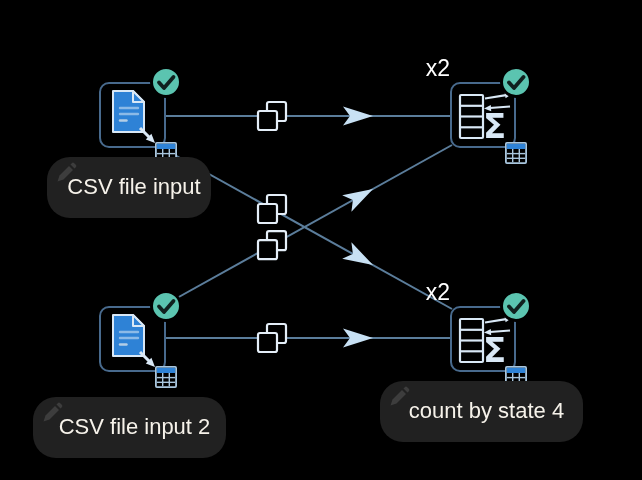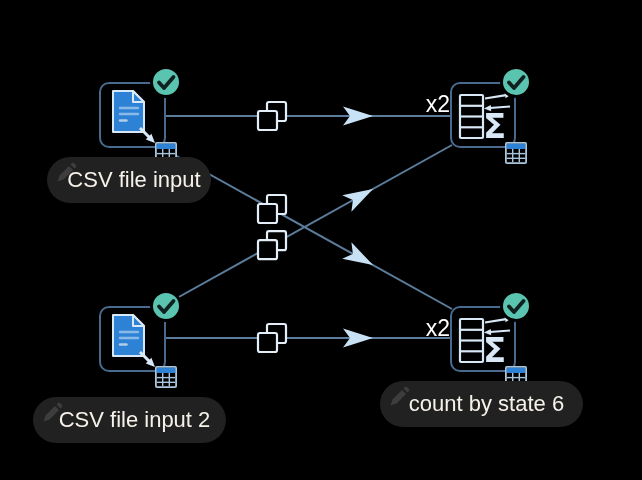--- a/index.html
+++ b/index.html
@@ -30,25 +30,25 @@
   .io-arrow{stroke:var(--iconLight);stroke-width:3;}
   .io-head{fill:var(--iconLight);}
 
   
   .cnt{stroke:var(--iconLight);stroke-width:2.2;fill:none;}
   .cnt-fill{fill:var(--iconLight);}
   .sigma{fill:var(--iconLight);font:600 34px "DejaVu Sans",sans-serif;}
 
   
   .badge{position:absolute;left:404px;width:46px;text-align:right;z-index:2;
-         color:var(--badgeText);font:23px/26px "Liberation Sans",sans-serif;margin-top:36px;}
+         color:var(--badgeText);font:23px/26px "Liberation Sans",sans-serif;}
   .badge.b1{top:55px;} .badge.b2{top:279px;}
 
   
-  .pill{position:absolute;height:46px;background:var(--pillBg);border-radius:23px;z-index:3;
+  .pill{position:absolute;height:61px;background:var(--pillBg);border-radius:23px;z-index:3;
         display:flex;align-items:center;justify-content:center;color:var(--pillText);
         font:22px/1.1 "Liberation Sans",sans-serif;}
   .pill .pencil{position:absolute;left:8px;top:5px;}
   .pencil path{fill:var(--pencil);}
   .pill-label{position:relative;padding-left:10px;white-space:nowrap;}
   .pill.p-a{left:47px;top:157px;width:164px;}
   .pill.p-b{left:389px;top:157px;width:182px;}
   .pill.p-c{left:33px;top:397px;width:193px;}
   .pill.p-d{left:380px;top:381px;width:203px;}
 </style>
@@ -215,16 +215,16 @@
       <path d="M2.5 19.5 L4.5 13.5 L14 4 L18 8 L8.5 17.5 Z"></path>
       <path d="M15.5 2.5 L19.5 6.5 L20.8 5.2 Q22 4 20.8 2.8 L19.2 1.2 Q18 0 16.8 1.2 Z"></path>
     </svg>
     <span class="pill-label">CSV file input 2</span>
   </div>
   <div class="pill p-d">
     <svg class="pencil" width="22" height="22" viewBox="0 0 22 22">
       <path d="M2.5 19.5 L4.5 13.5 L14 4 L18 8 L8.5 17.5 Z"></path>
       <path d="M15.5 2.5 L19.5 6.5 L20.8 5.2 Q22 4 20.8 2.8 L19.2 1.2 Q18 0 16.8 1.2 Z"></path>
     </svg>
-    <span class="pill-label">count by state 6</span>
+    <span class="pill-label">count by state 4</span>
   </div>
 
 </div>
 
 </body></html>

